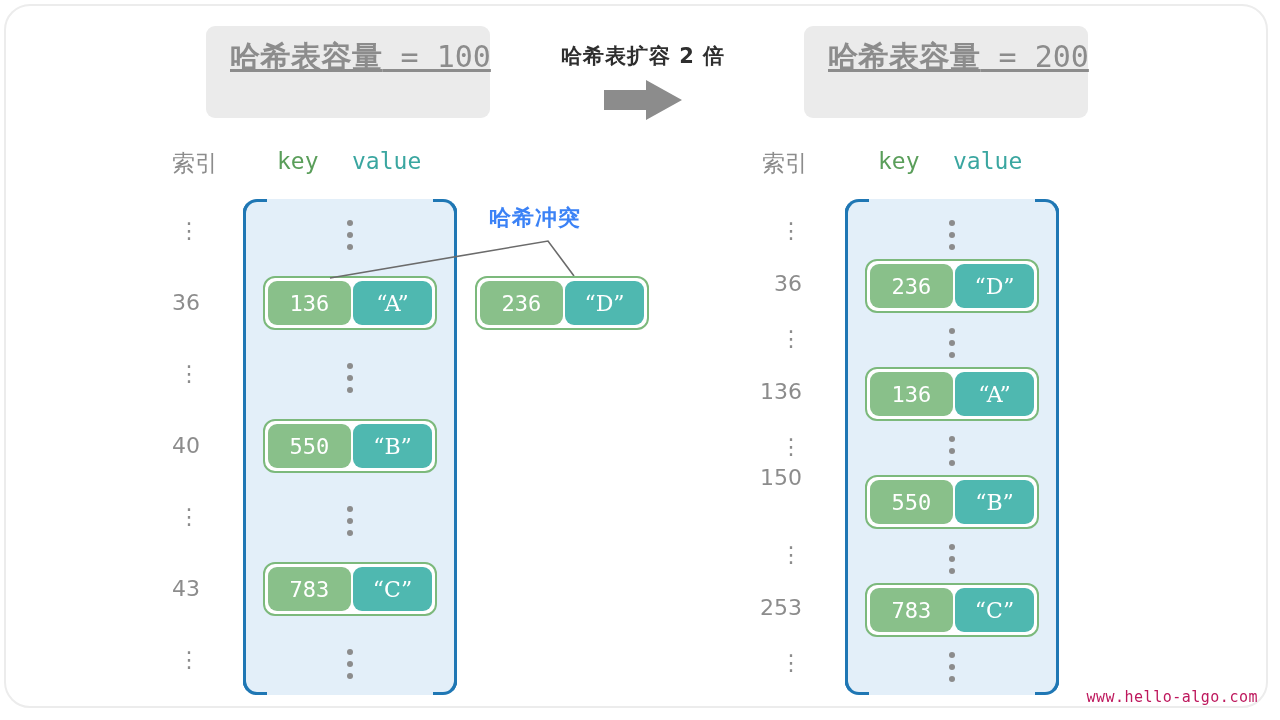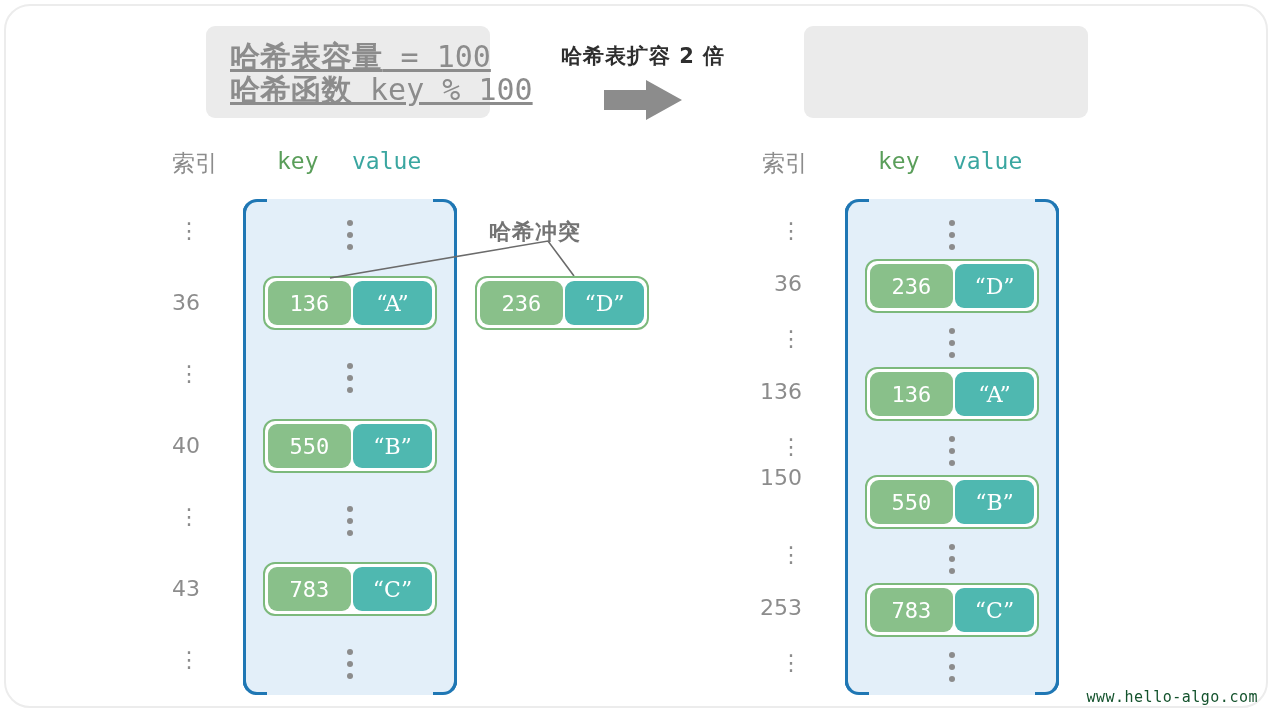--- a/index.html
+++ b/index.html
@@ -203,63 +203,63 @@
     background: #4fb8b0;
     border-radius: 9px;
     margin-left: 2px;
     font-family: "DejaVu Serif", "Liberation Serif", serif;
   }
 
   
   #collision-label {
     position: absolute;
     left: 489px;
-    top: 217px;
+    top: 203px;
     font-size: 22px;
     font-weight: bold;
-    color: #737373;
+    color: #3b82f6;
     letter-spacing: 1px;
     white-space: pre;
   }
   #collision-lines {
     position: absolute;
     left: 0; top: 0;
     width: 1280px; height: 720px;
     pointer-events: none;
   }
 
   
   #watermark {
     position: absolute;
     right: 22px;
     bottom: 14px;
     font-size: 15px;
-    color: #14532d;
+    color: #be185d;
     letter-spacing: 0.5px;
     font-family: "DejaVu Sans Mono", "Liberation Mono", monospace;
     white-space: pre;
   }
 </style>
 </head>
 <body>
 
 <div id="stage">
   <div id="frame"></div>
 
   <div class="info-box" style="left:206px; top:26px; width:284px; height:92px;">
     <div class="info-line"><span class="cjk">哈希表容量</span><span> = 100</span></div>
-    <div class="info-line"><span class="cjk">哈希函数</span><span> key % 100</span></div>
   </div>
 
   <div id="center-title">哈希表扩容 2 倍</div>
   <svg id="arrow" viewBox="0 0 78 44">
     <polygon points="0,12 42,12 42,2 78,22 42,42 42,32 0,32" fill="#8c8c8c"></polygon>
   </svg>
 
   <div class="info-box" style="left:804px; top:26px; width:284px; height:92px;">
+    <div class="info-line"><span class="cjk">哈希表容量</span><span> = 200</span></div>
   </div>
 
   <div class="col-head head-index" style="left:172px; top:148px;">索引</div>
   <div class="col-head head-key" style="left:277px; top:148px;">key</div>
   <div class="col-head head-value" style="left:352px; top:148px;">value</div>
 
   <div class="bucket-array" style="left:243px; top:199px; width:214px; height:496px;">
     <div class="bracket-corner bc-tl"></div>
     <div class="bracket-corner bc-tr"></div>
     <div class="bracket-corner bc-bl"></div>

